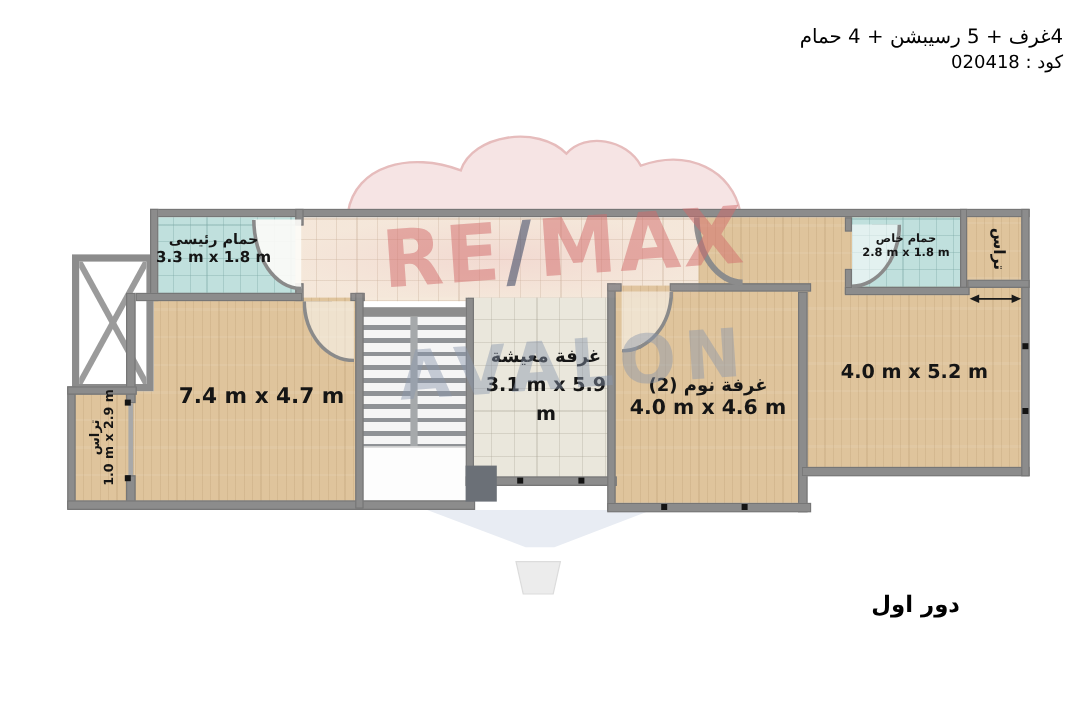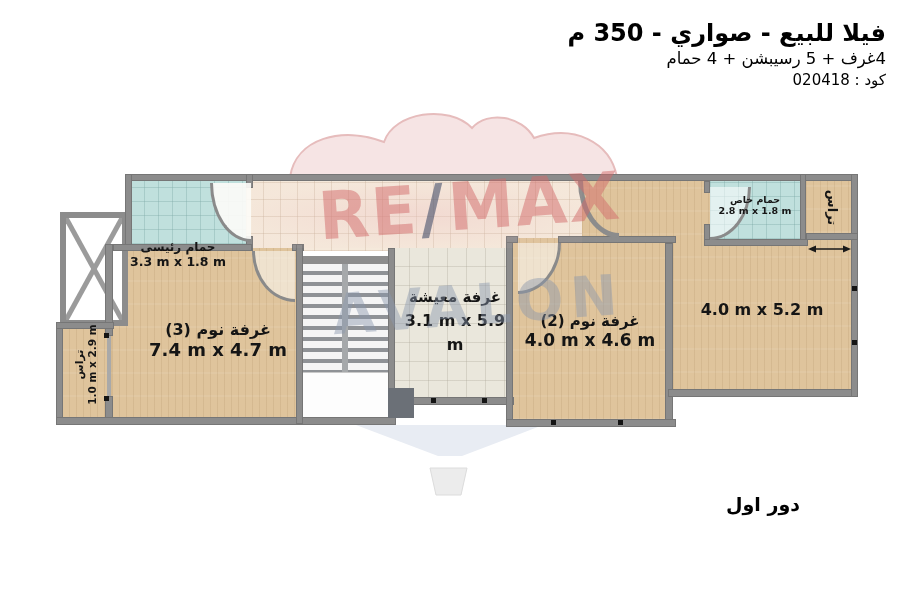--- a/index.html
+++ b/index.html
@@ -49,21 +49,21 @@
   .flight{flex:1;background:repeating-linear-gradient(180deg,#f5f5f5 0 7px,#8f9296 7px 11px);}
   .stairtop{position:absolute;left:300px;top:256px;width:90px;height:8px;background:#8d8d8d;z-index:2;}
   .landing{position:absolute;left:300px;top:372px;width:90px;height:46px;background:#fdfdfd;
            border:1px solid #c9c9c9;box-sizing:border-box;z-index:2;}
   .xbox{position:absolute;left:60px;top:212px;width:68px;height:114px;background:#fff;
         border:6px solid #8c8c8c;box-sizing:border-box;z-index:2;}
 
   
   .room-label{position:absolute;text-align:center;direction:rtl;color:#151515;font-weight:bold;z-index:6;}
   .rl-dims{direction:ltr;}
-  .lbl-bath-main{left:118px;top:192px;width:120px;font-size:12px;margin-top:48px;}
+  .lbl-bath-main{left:118px;top:192px;width:120px;font-size:12px;}
   .lbl-bath-main .rl-dims{font-size:12.5px;}
   .lbl-bed3{left:128px;top:320px;width:180px;font-size:16px;}
   .lbl-bed3 .rl-dims{font-size:18px;}
   .lbl-living{left:395px;top:286px;width:120px;font-size:15px;line-height:1.5;}
   .lbl-living .rl-dims{font-size:16px;}
   .lbl-bed2{left:510px;top:312px;width:160px;font-size:15px;}
   .lbl-bed2 .rl-dims{font-size:17px;}
   .lbl-master{left:672px;top:300px;width:180px;font-size:15px;}
   .lbl-master .rl-dims{font-size:16px;text-align:center;}
   .lbl-bathp{left:705px;top:194px;width:100px;font-size:9.5px;}
@@ -167,21 +167,20 @@
     <line x1="812" y1="249" x2="847" y2="249" stroke="#1a1a1a" stroke-width="1.5"></line>
     <polygon points="808,249 816,245.5 816,252.5" fill="#1a1a1a"></polygon>
     <polygon points="851,249 843,245.5 843,252.5" fill="#1a1a1a"></polygon>
   </svg>
 
   <div class="room-label lbl-bath-main" dir="rtl">
     <div class="rl-name">حمام رئيسى</div>
     <div class="rl-dims" dir="ltr">3.3 m x 1.8 m</div>
   </div>
   <div class="room-label lbl-bed3" dir="rtl">
-    <div class="rl-name">غرفة نوم (3)</div>
     <div class="rl-dims" dir="ltr">7.4 m x 4.7 m</div>
   </div>
   <div class="room-label lbl-living" dir="rtl">
     <div class="rl-name">غرفة معيشة</div>
     <div class="rl-dims" dir="ltr">3.1 m x 5.9 m</div>
   </div>
   <div class="room-label lbl-bed2" dir="rtl">
     <div class="rl-name">غرفة نوم (2)</div>
     <div class="rl-dims" dir="ltr">4.0 m x 4.6 m</div>
   </div>
@@ -198,20 +197,19 @@
   </div>
   <div class="room-label lbl-terr-r" dir="rtl">
     <div class="rl-name">تراس</div>
   </div>
 
   <div class="hall-tint"></div>
   <div class="wm wm-remax"><span>RE</span><span class="slash">/</span><span>MAX</span></div>
   <div class="wm wm-avalon">AVALON</div>
 
   <div class="header">
-    <div class="title">فيلا للبيع - صواري - 350 م</div>
     <div class="subtitle">4غرف + 5 رسيبشن + 4 حمام</div>
     <div class="code">كود : 020418</div>
   </div>
 
   <div class="floor-label">دور اول</div>
 
 </div>
 
 </body></html>

